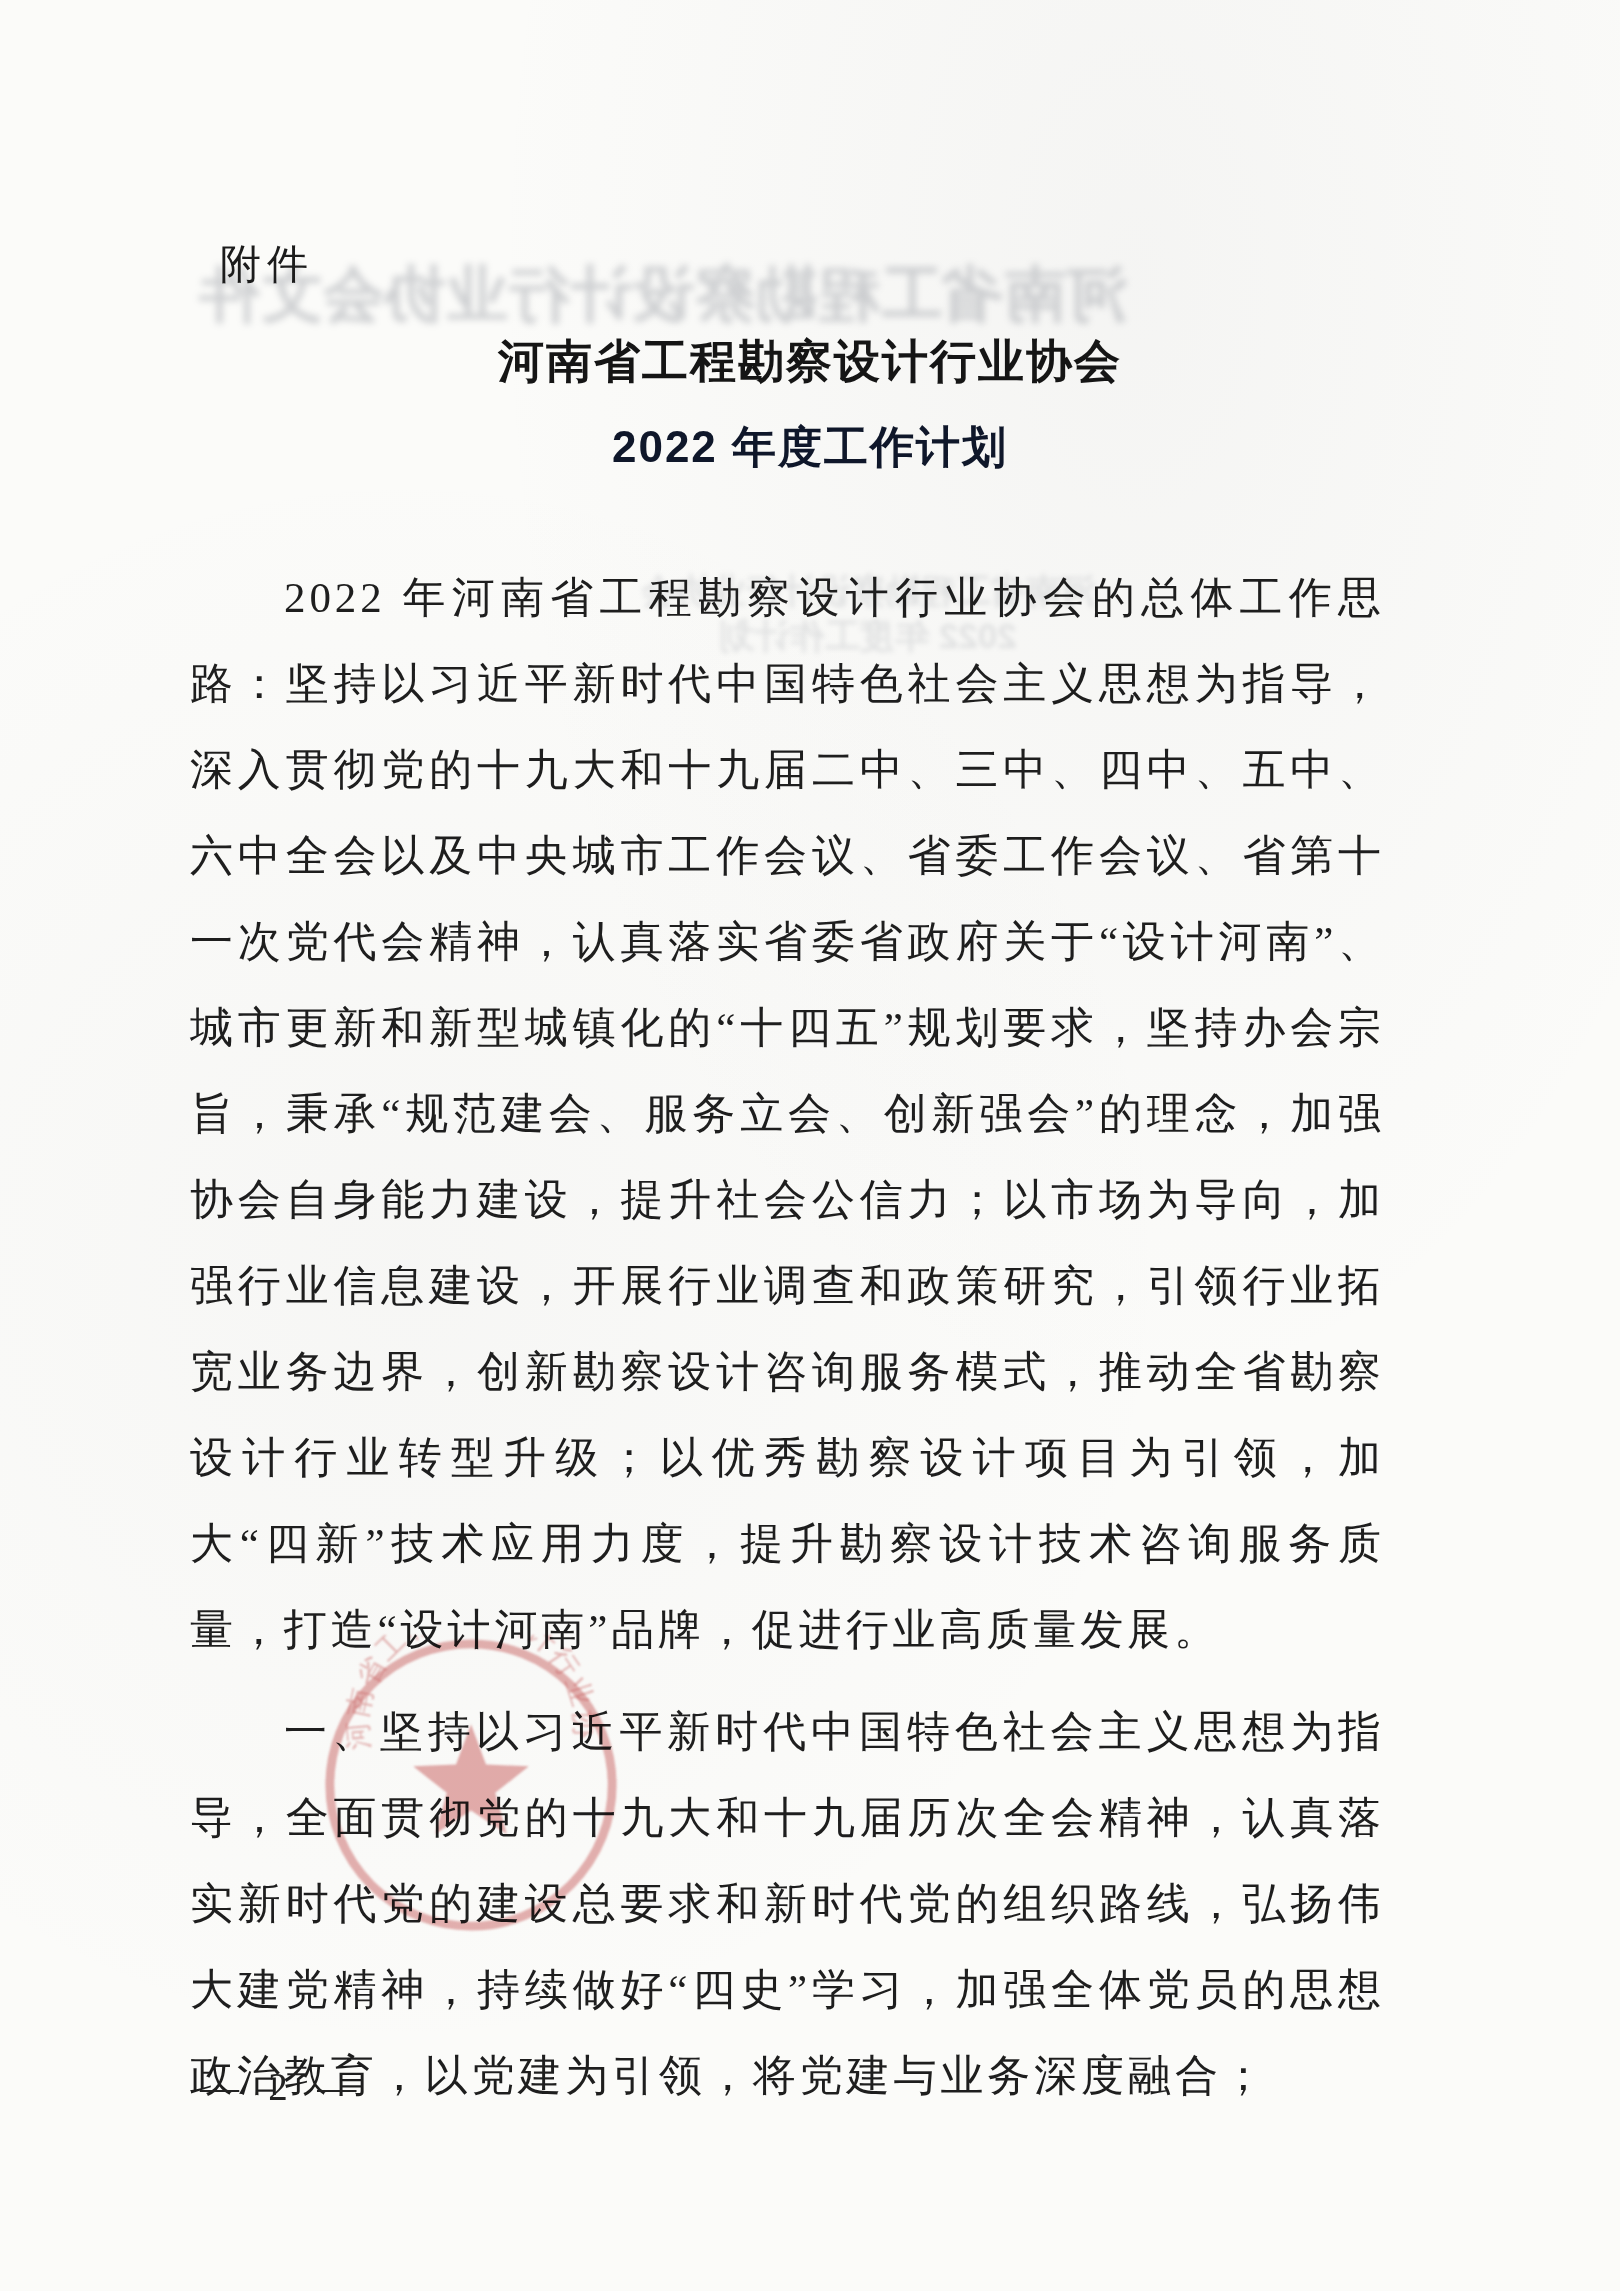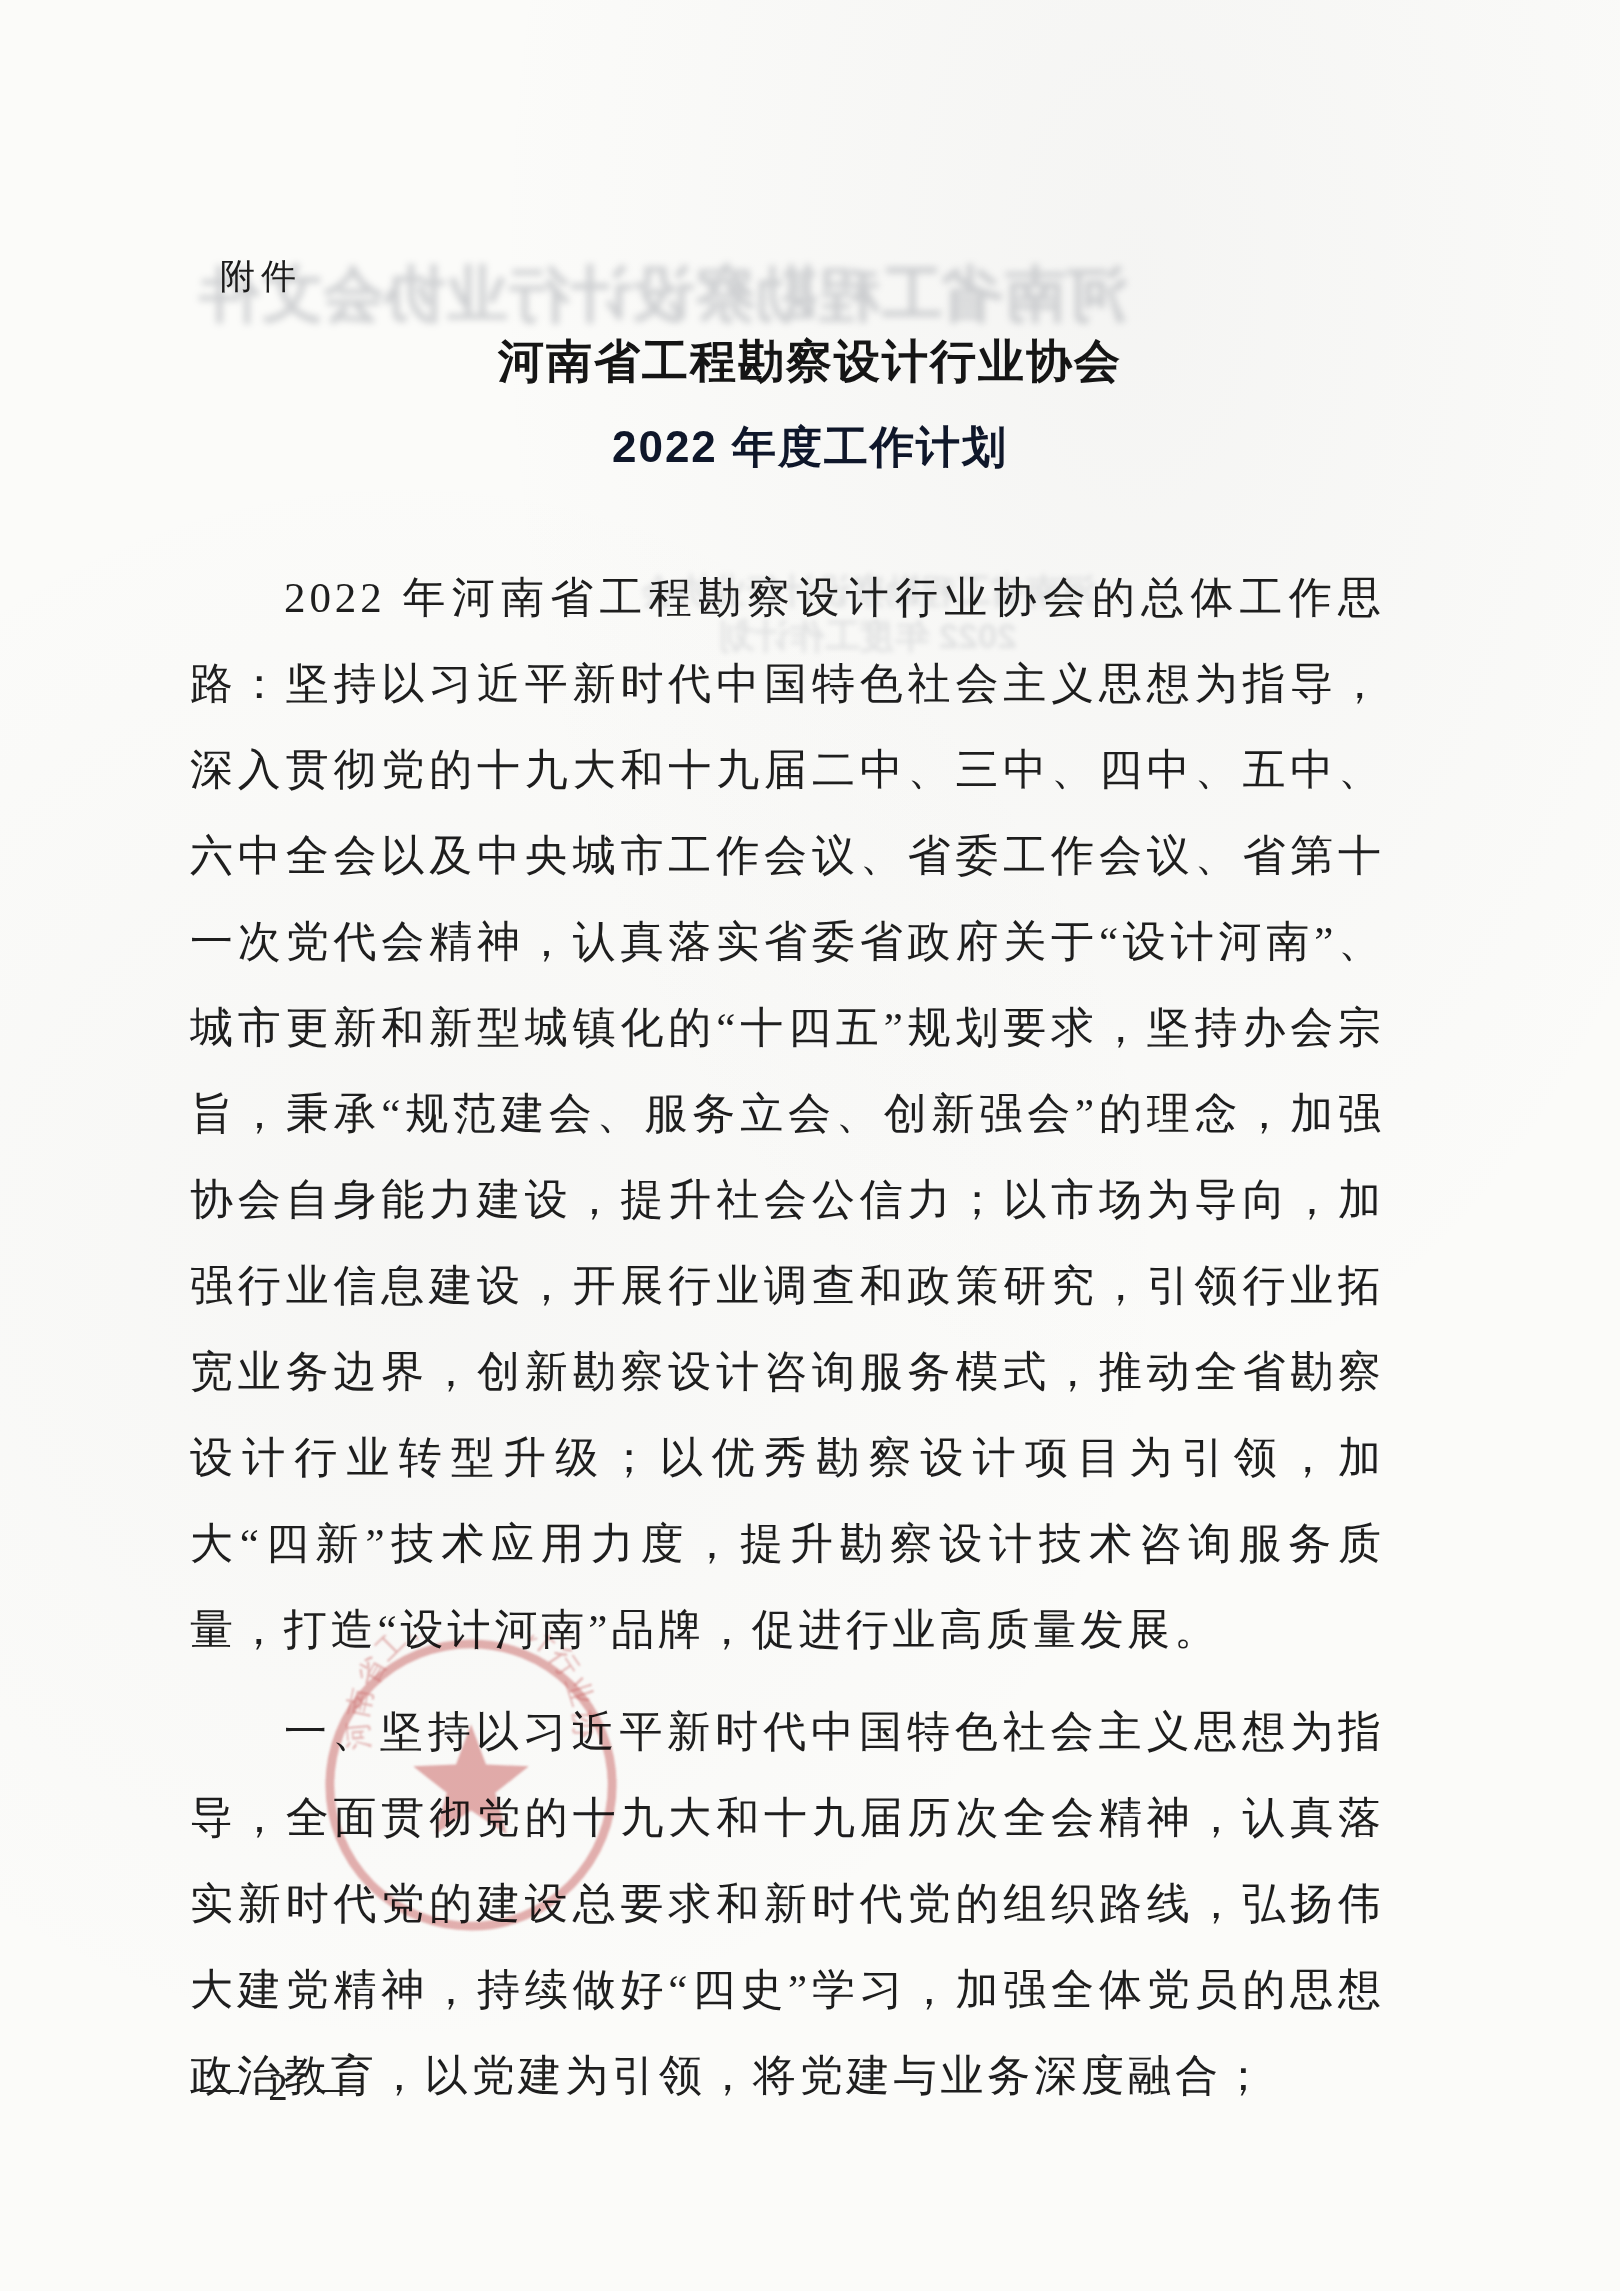--- a/index.html
+++ b/index.html
@@ -42,22 +42,22 @@
   }
   .ghost-2 {
     top: 568px; left: 564px; width: 608px;
     font-size: 35px; line-height: 45px;
     opacity: 0.22; text-align: center;
     filter: blur(2.9px);
   }
 
   .attachment-label {
     position: absolute;
-    top: 253px; left: 220px;
-    font-size: 35px;
+    top: 237px; left: 220px;
+    font-size: 41px;
     letter-spacing: 5.9px;
     z-index: 1;
     font-family: Liberation Mono, monospace;
   }
 
   .doc-title-1 {
     position: absolute;
     top: 331px; left: 0; width: 1620px;
     margin: 0;
     text-align: center;

